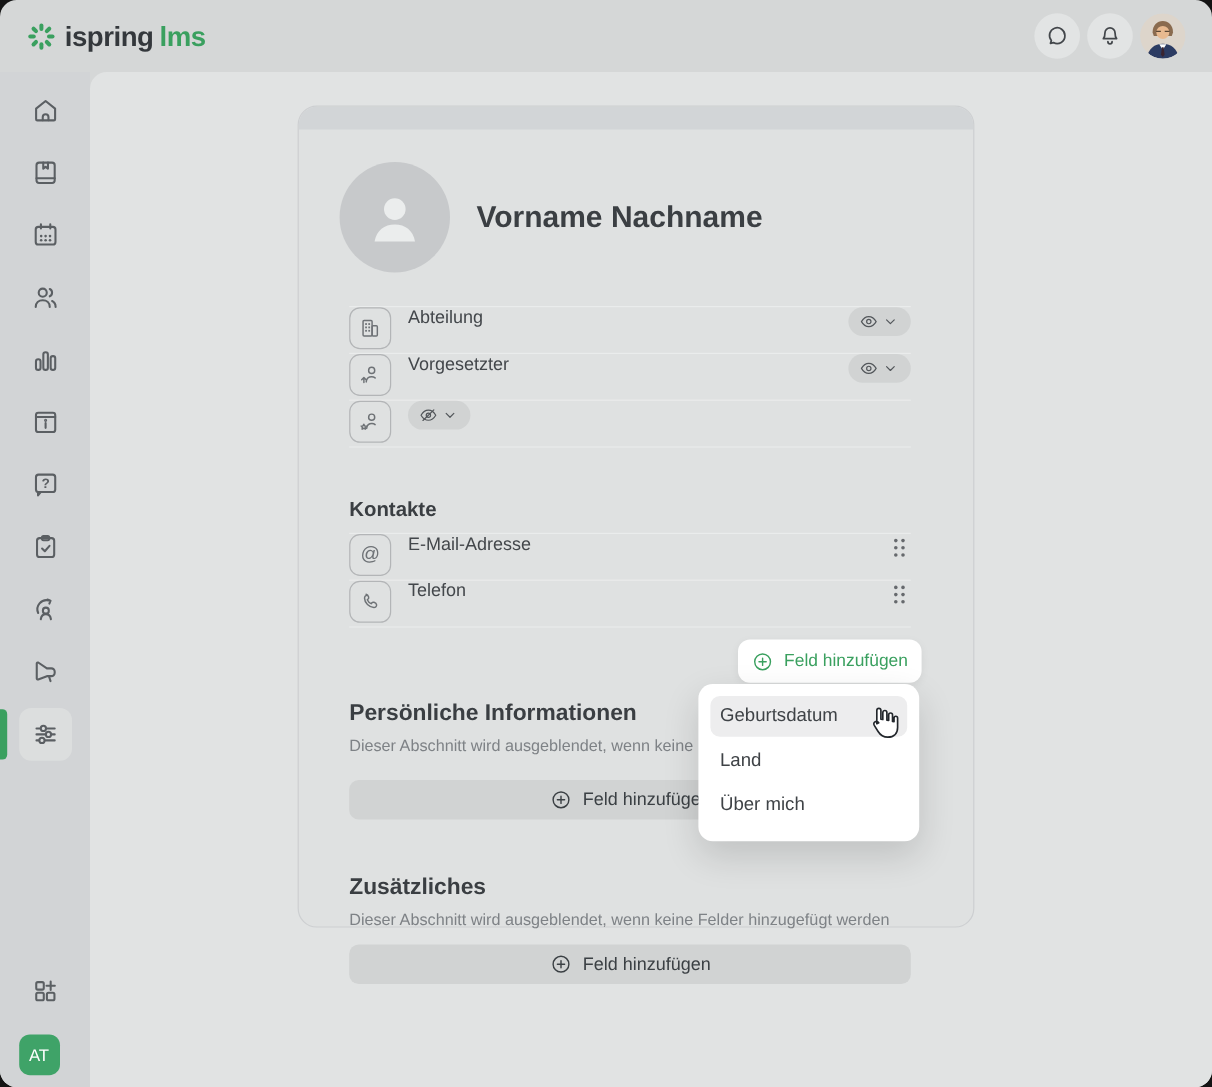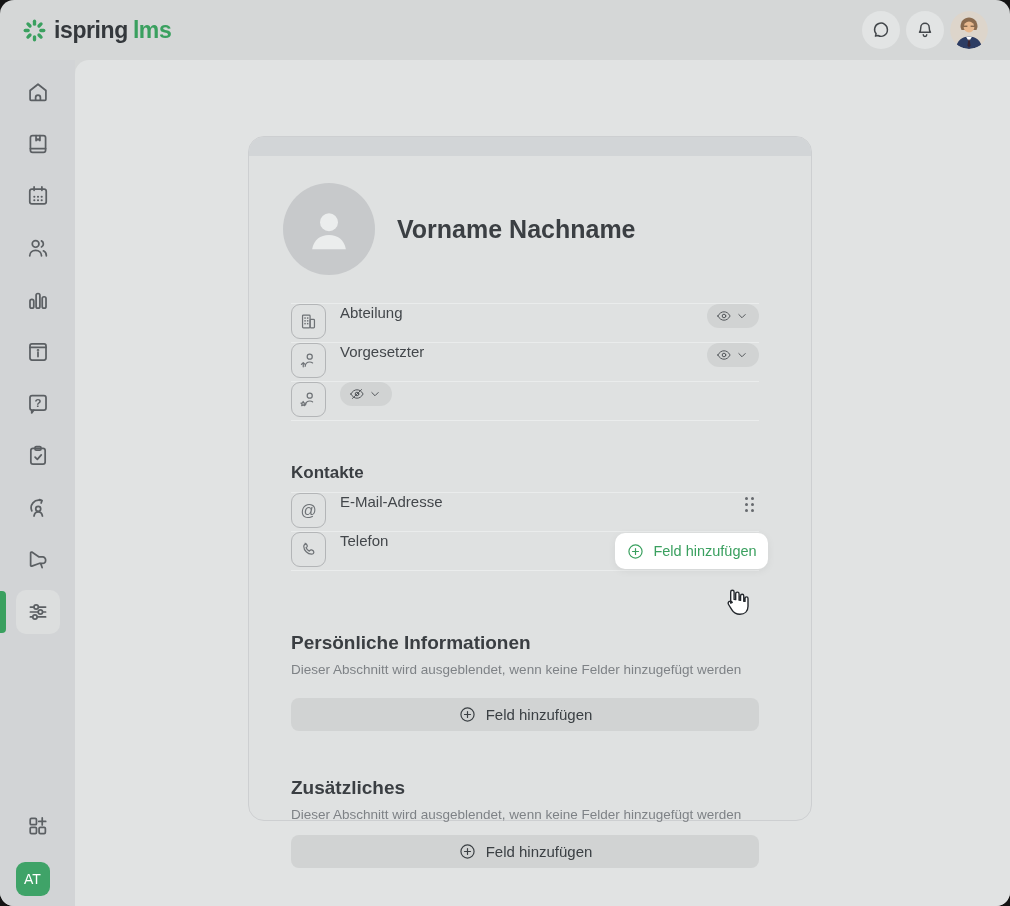--- a/index.html
+++ b/index.html
@@ -22,21 +22,21 @@
   .side-item svg{width:26px;height:26px;stroke:#5b5f63;fill:none;stroke-width:1.6;stroke-linecap:round;stroke-linejoin:round;}
   .side-item.active{background:#dcdede;}
   .active-bar{position:absolute;left:-16px;top:1px;width:6px;height:42px;background:var(--accent,#3aa05f);border-radius:0 4px 4px 0;}
   .side-bottom{margin-top:auto;display:flex;flex-direction:column;align-items:flex-start;}
   .at-badge{width:34px;height:34px;border-radius:9px;background:var(--badge,#3fa368);color:#fff;font-size:14px;display:flex;align-items:center;justify-content:center;cursor:pointer;margin-top:14px;}
 
   
   .main{position:absolute;left:75px;top:60px;right:0;bottom:0;background:#e1e3e3;border-top-left-radius:14px;}
 
   
-  .card{position:absolute;left:173px;top:28px;width:564px;height:685px;background:#dfe1e1;border:1px solid #cdcfd1;border-radius:16px;box-sizing:border-box;margin-top:48px;}
+  .card{position:absolute;left:173px;top:28px;width:564px;height:685px;background:#dfe1e1;border:1px solid #cdcfd1;border-radius:16px;box-sizing:border-box;}
   .card-band{position:absolute;left:0;top:0;right:0;height:19px;background:#d2d5d7;border-radius:15px 15px 0 0;}
   .profile{position:absolute;left:34px;top:46px;display:flex;align-items:center;gap:22px;}
   .avatar-ph{width:92px;height:92px;border-radius:50%;background:#c7c9cb;display:flex;align-items:center;justify-content:center;cursor:pointer;}
   .avatar-ph svg{width:54px;height:54px;fill:#ebeded;}
   .p-name{font-size:25px;font-weight:bold;color:#3b3f43;}
   .p-job{font-size:14px;color:#85898d;margin-top:7px;}
 
   .rows{position:absolute;left:42px;right:52px;}
   .rows.org{top:166px;}
   .rows.contacts-rows{top:355px;}
@@ -369,18 +369,23 @@
   </div>
 
   <div class="add-btn">
     <svg viewBox="0 0 24 24">
       <circle cx="12" cy="12" r="8.3"></circle>
         <path d="M12 8.2 v7.6 M8.2 12 h7.6"></path>
     </svg>
     <span>Feld hinzufügen</span>
   </div>
 
+  <div class="menu">
+    <div class="menu-item hovered">Geburtsdatum</div>
+    <div class="menu-item">Land</div>
+    <div class="menu-item">Über mich</div>
+  </div>
 
   <svg class="cursor-g" viewBox="0 0 32 32">
     <path d="M11 18 V7.6 c0-1 .7-1.7 1.6-1.7 s1.6.7 1.6 1.7 v6.9 l1.5.2 V9.3 c0-1 .7-1.7 1.6-1.7 s1.6.7 1.6 1.7 v5.9 l1.4.2 v-4.2 c0-1 .7-1.6 1.5-1.6 s1.5.7 1.5 1.6 v5 l1.2.2 v-2.8 c0-.9.6-1.5 1.4-1.5 s1.4.6 1.4 1.5 v7.3 c0 4.7-3 7.6-7.7 7.6 -3.8 0-5.8-1.5-7.6-4.4 l-3-4.8 c-.7-1.1-.4-2.3.7-2.9 1-.5 2.1-.2 2.8.8 z" fill="#ffffff" stroke="#23272c" stroke-width="1.3" stroke-linejoin="round"></path>
   </svg>
 
 </div>
 
 </body></html>

